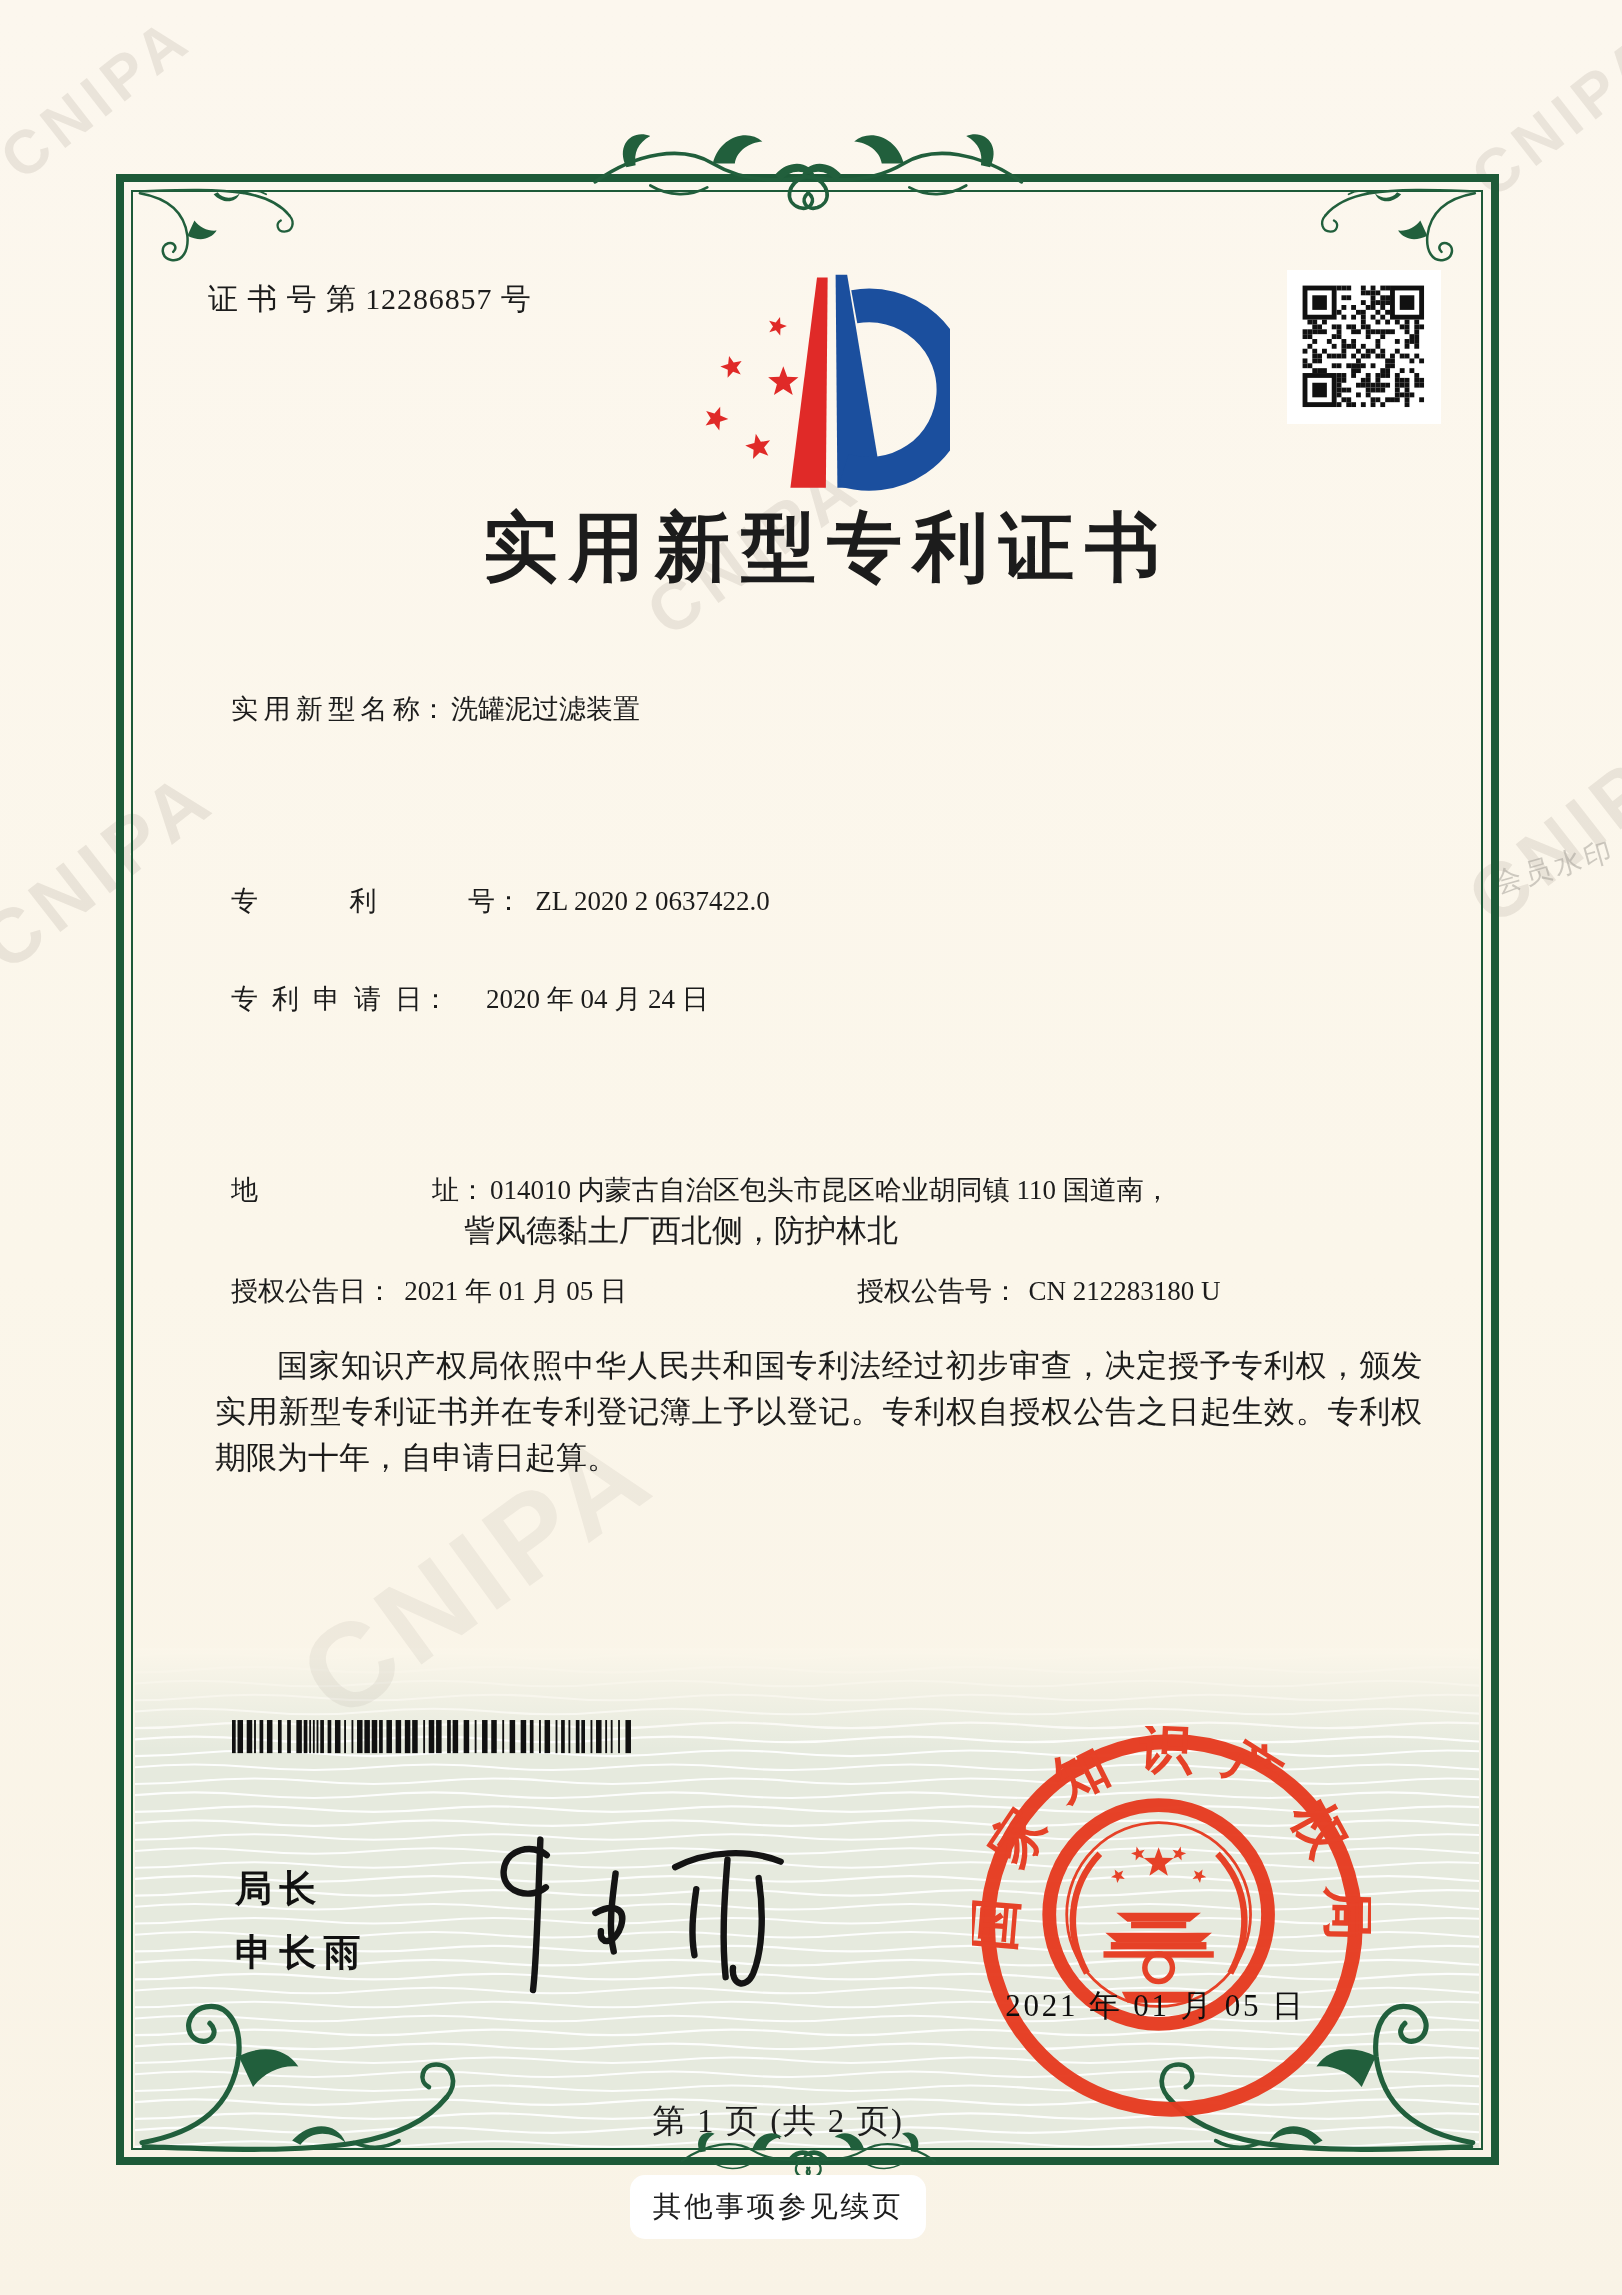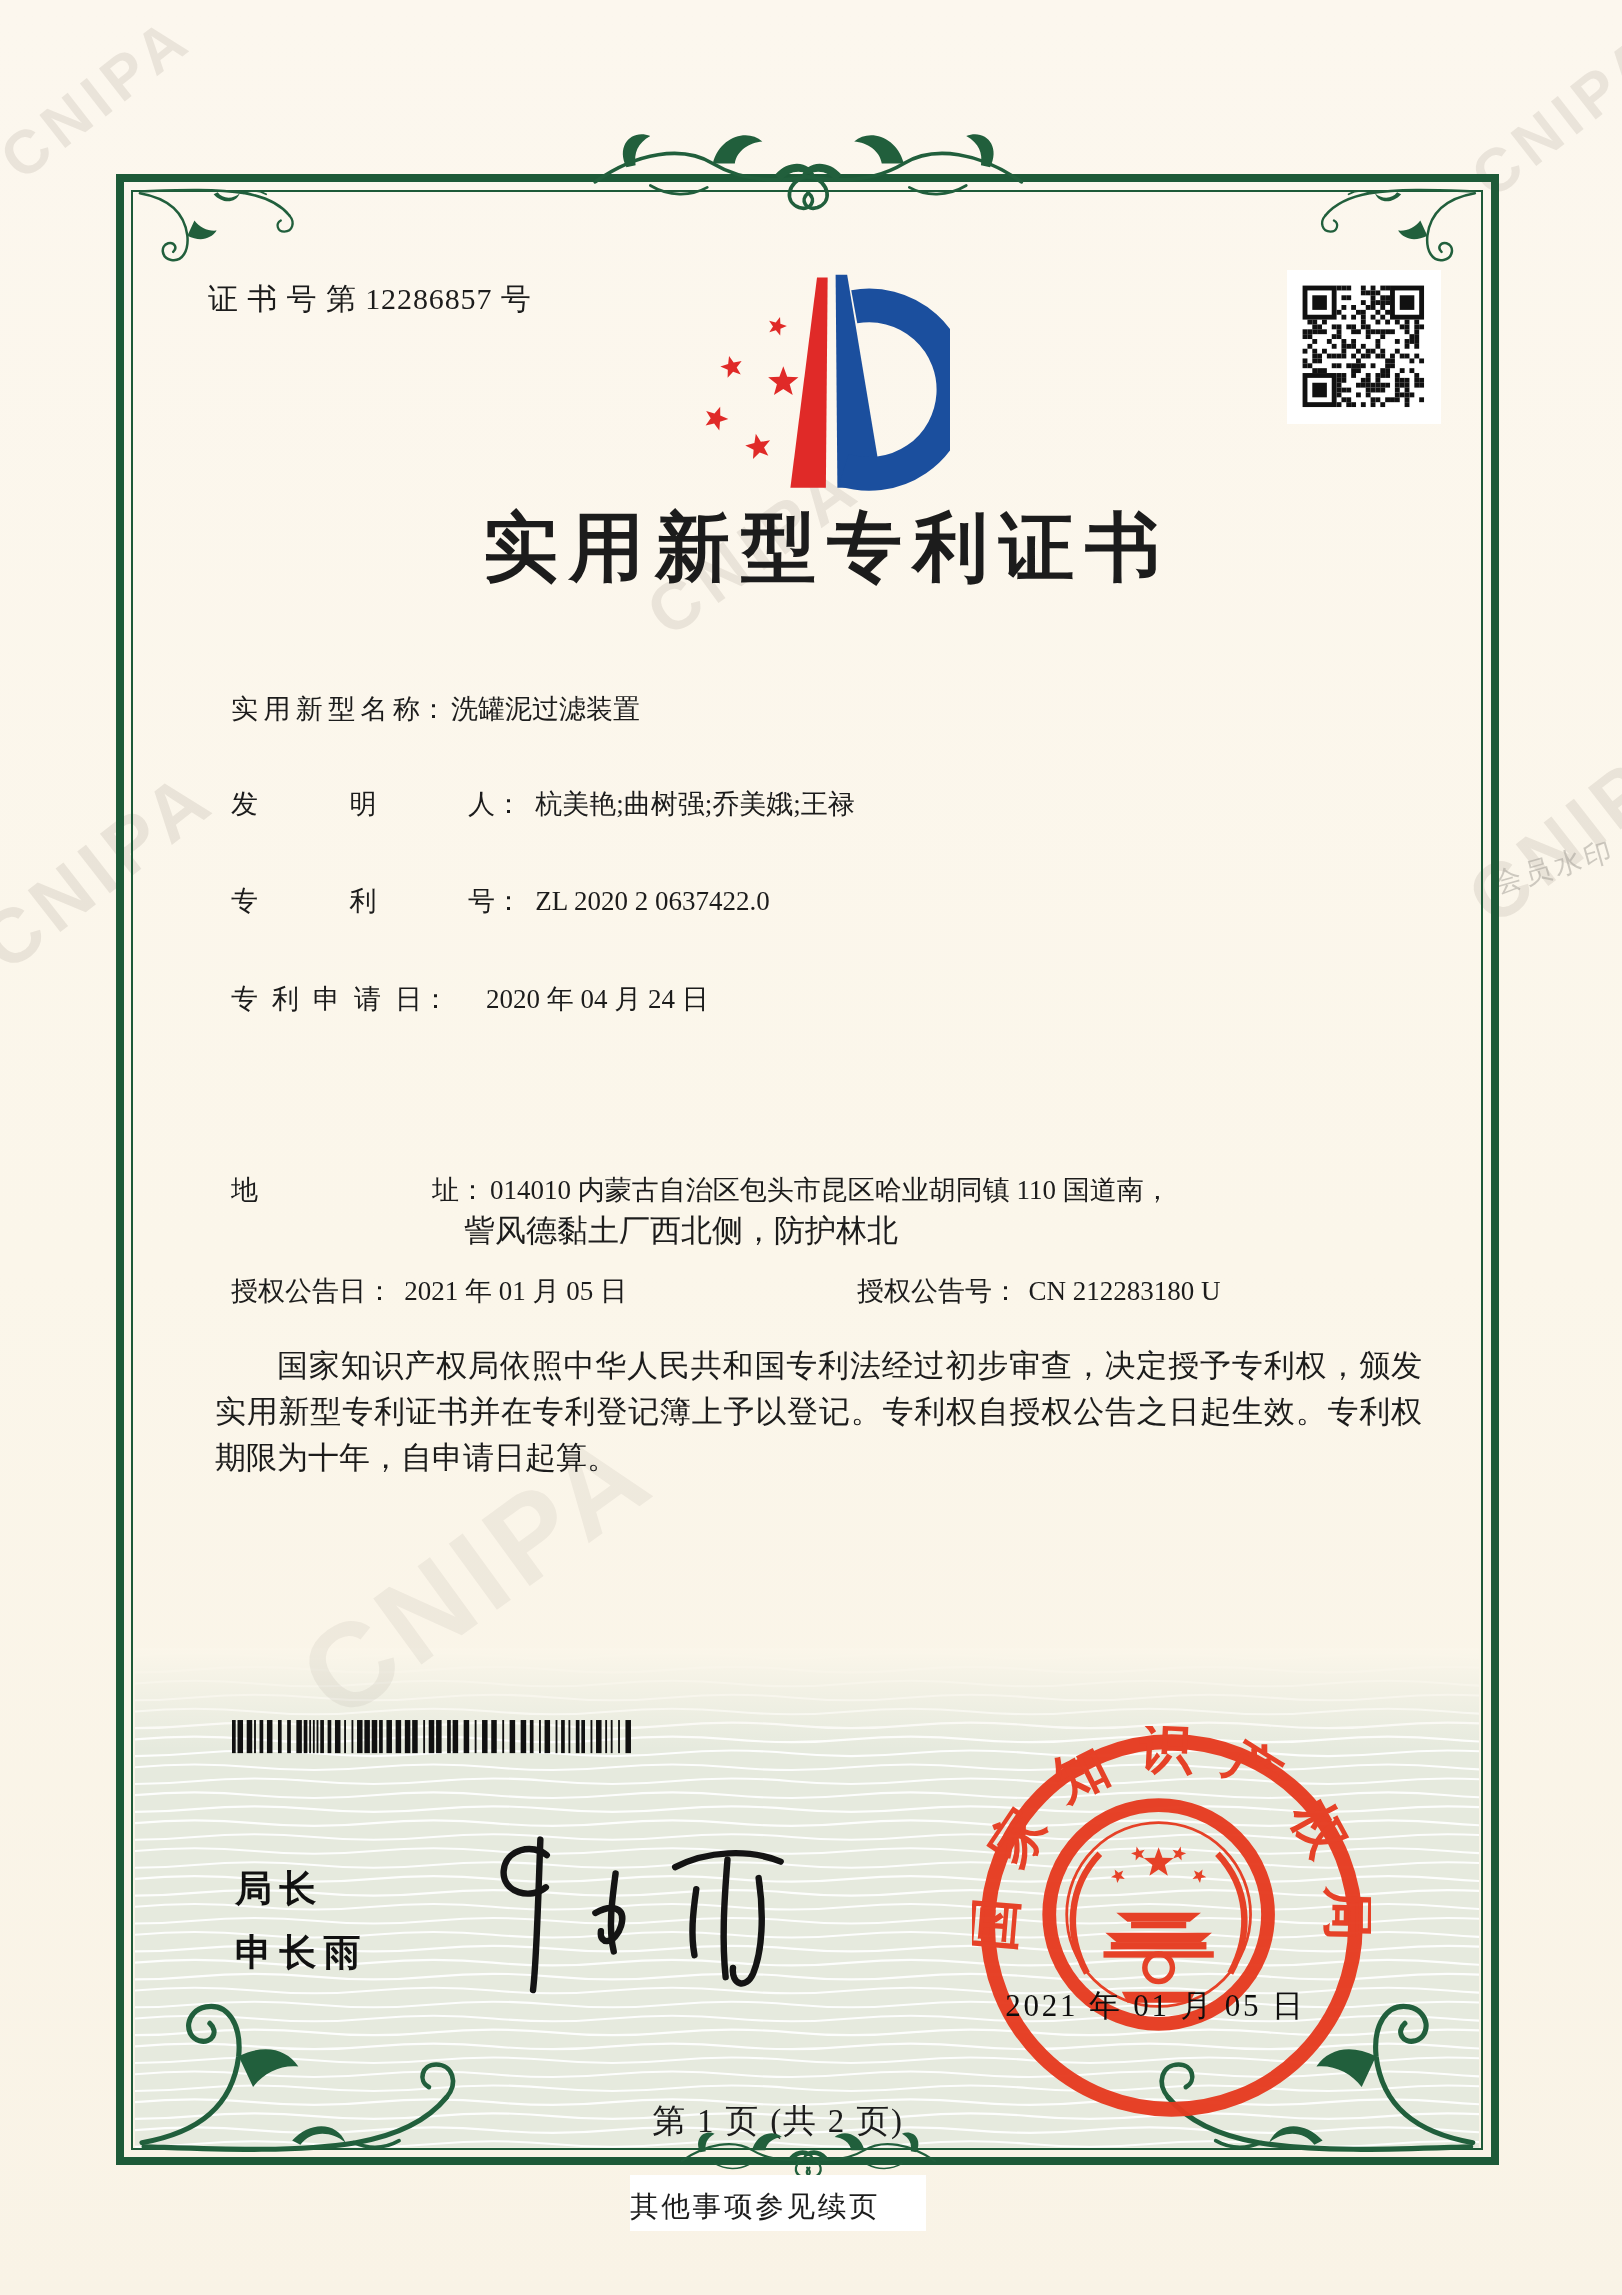--- a/index.html
+++ b/index.html
@@ -49,22 +49,22 @@
   
   #barcode{position:absolute;left:232px;top:1720px;z-index:2;}
   #qrbox{position:absolute;left:1287px;top:270px;width:154px;height:154px;background:#fff;z-index:2;}
   
   #seal{position:absolute;left:972px;top:1726px;z-index:4;opacity:.96;}
   .sealdate{position:absolute;left:972px;top:1985px;width:367px;text-align:center;font-size:31px;
       letter-spacing:2.8px;color:#0e0e0e;z-index:5;}
   
   .pageno{position:absolute;left:0;width:1556px;top:2099px;text-align:center;font-size:33px;
       letter-spacing:1.8px;z-index:2;}
-  .cont{position:absolute;left:630px;top:2175px;width:296px;height:56px;background:#fff;
-      line-height:64px;font-size:28.5px;letter-spacing:2.8px;z-index:5;}
+  .cont{position:absolute;left:630px;top:2175px;width:296px;height:64px;background:#fff;
+      text-align:center;line-height:64px;font-size:28.5px;letter-spacing:2.8px;z-index:5;border-radius:15px;}
   
   #logo{position:absolute;left:684px;top:264px;z-index:2;}
 </style>
 </head>
 <body>
 
 <div id="page">
 
   <div class="wm" style="left:-13px;top:138px;font-size:61px;transform:rotate(-38deg);">CNIPA</div>
   <div class="wm" style="left:1458px;top:156px;font-size:61px;transform:rotate(-38deg);">CNIPA</div>
@@ -393,23 +393,20 @@
         <rect x="22.3" y="117.7" width="26.5" height="26.5" fill="#fff"></rect>
         <rect x="27.6" y="123" width="15.899999999999999" height="15.899999999999999" fill="#111"></rect>
       </svg>
   </div>
 
   <div class="abs page-title">实用新型专利证书</div>
 
   <div class="row" style="top:691px;">
     <span class="flabel" style="width:189px;">实用新型名称</span><span class="colon">：</span><span class="fvalue">洗罐泥过滤装置</span>
   </div>
-  <div class="row" style="top:786px;">
-    <span class="flabel" style="width:264px;">发明人</span><span class="colon">：</span><span class="fvalue" style="margin-left:9.2px;">杭美艳;曲树强;乔美娥;王禄</span>
-  </div>
   <div class="row" style="top:883px;">
     <span class="flabel" style="width:264px;">专利号</span><span class="colon">：</span><span class="fvalue" style="margin-left:9.2px;">ZL 2020 2 0637422.0</span>
   </div>
   <div class="row" style="top:981px;">
     <span class="flabel" style="width:191px;">专利申请日</span><span class="colon">：</span><span class="fvalue" style="margin-left:33px;">2020 年 04 月 24 日</span>
   </div>
   <div class="row" style="top:1172px;">
     <span class="flabel" style="width:228px;">地址</span><span class="colon">：</span><span class="fvalue">014010 内蒙古自治区包头市昆区哈业胡同镇 110 国道南，</span>
   </div>
   <div class="addr2">訾风德黏土厂西北侧，防护林北</div>

